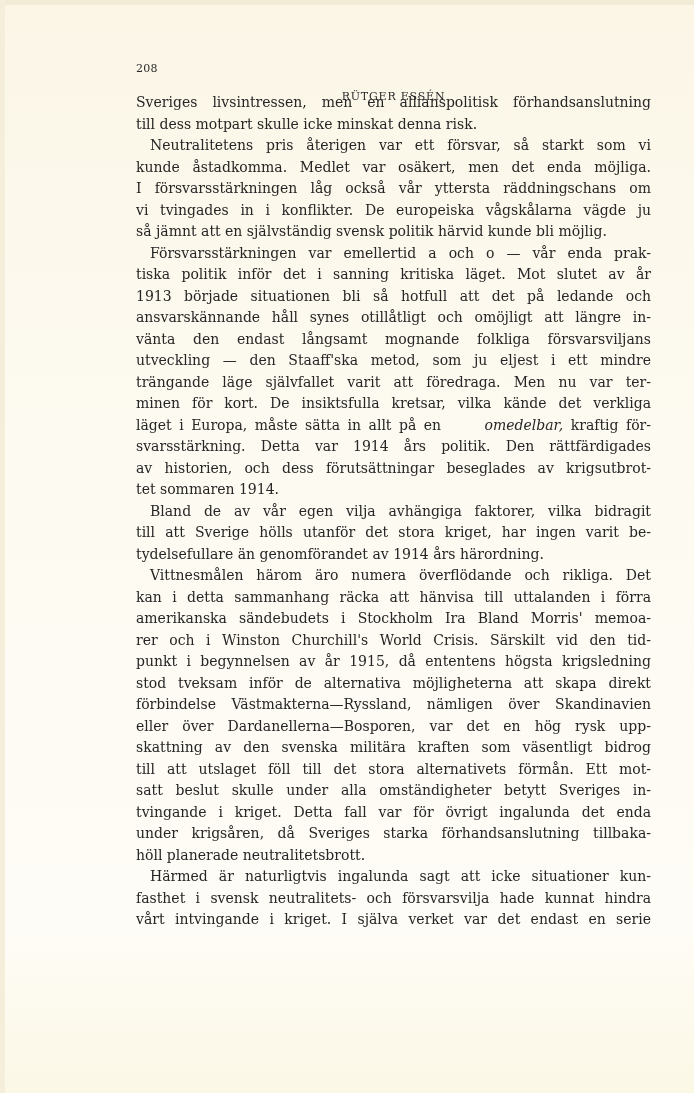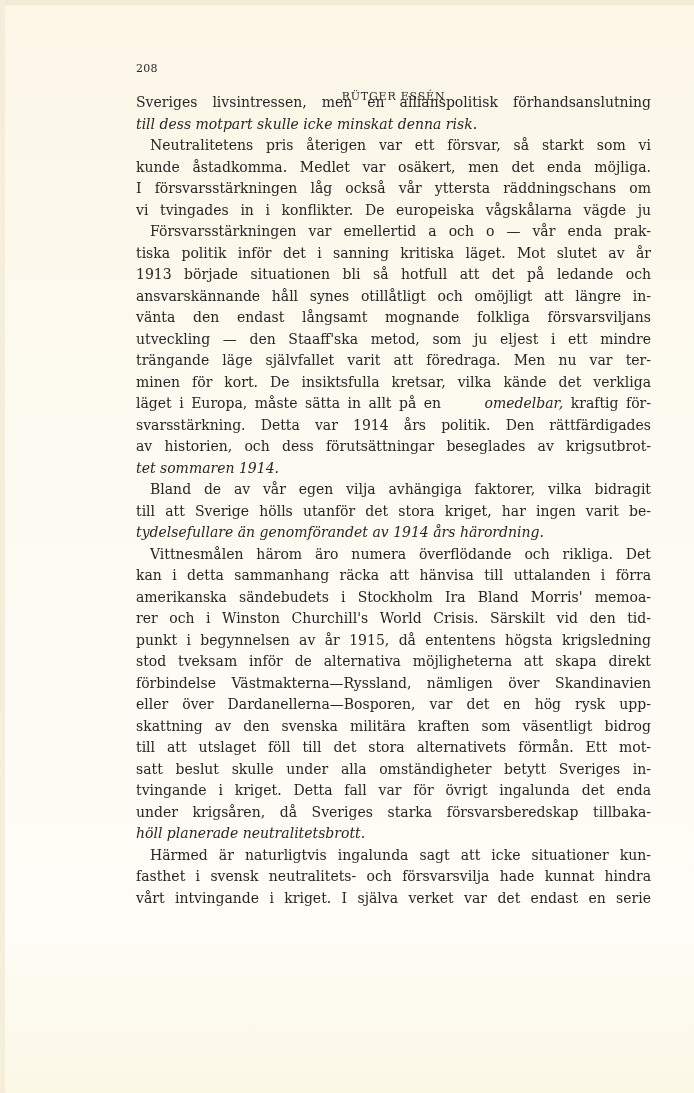--- a/index.html
+++ b/index.html
@@ -23,21 +23,21 @@
   .header .runhead { position:absolute; left:0; right:0; top:0; text-align:center; letter-spacing: 0.8px; margin-top: 28px; }
   .body-text {
     position: absolute; left: 136px; top: 92px; width: 515px;
     font-family: "DejaVu Serif", "Liberation Serif", serif;
     font-size: 14px; line-height: 21.5px; color: #262626;
   }
   .line {
     display: block; height: 21.5px; white-space: nowrap;
     text-align: justify; text-align-last: justify;
   }
-  .line.last { text-align-last: left; font-style: italic; }
+  .line.last { text-align-last: left; }
   .line.indent { padding-left: 14px; }
   .line em { font-style: italic; margin-left: 36px; }
 </style>
 </head>
 <body>
 
 <div class="page">
   <div class="edge-top"></div>
   <div class="edge-left"></div>
 
@@ -46,20 +46,21 @@
     <span class="runhead">RÜTGER ESSÉN</span>
   </div>
 
   <div class="body-text" id="body-text">
       <div class="line"><span>Sveriges livsintressen, men en allianspolitisk förhandsanslutning</span></div>
       <div class="line last"><span>till dess motpart skulle icke minskat denna risk.</span></div>
       <div class="line indent"><span>Neutralitetens pris återigen var ett försvar, så starkt som vi</span></div>
       <div class="line"><span>kunde åstadkomma.  Medlet var osäkert, men det enda möjliga.</span></div>
       <div class="line"><span>I försvarsstärkningen låg också vår yttersta räddningschans om</span></div>
       <div class="line"><span>vi tvingades in i konflikter.  De europeiska vågskålarna vägde ju</span></div>
+      <div class="line last"><span>så jämnt att en självständig svensk politik härvid kunde bli möjlig.</span></div>
       <div class="line indent"><span>Försvarsstärkningen var emellertid a och o — vår enda prak-</span></div>
       <div class="line"><span>tiska politik inför det i sanning kritiska läget.  Mot slutet av år</span></div>
       <div class="line"><span>1913 började situationen bli så hotfull att det på ledande och</span></div>
       <div class="line"><span>ansvarskännande håll synes otillåtligt och omöjligt att längre in-</span></div>
       <div class="line"><span>vänta den endast långsamt mognande folkliga försvarsviljans</span></div>
       <div class="line"><span>utveckling — den Staaff'ska metod, som ju eljest i ett mindre</span></div>
       <div class="line"><span>trängande läge självfallet varit att föredraga.  Men nu var ter-</span></div>
       <div class="line"><span>minen för kort.  De insiktsfulla kretsar, vilka kände det verkliga</span></div>
       <div class="line"><span>läget i Europa, måste sätta in allt på en </span><em>omedelbar,</em><span> kraftig för-</span></div>
       <div class="line"><span>svarsstärkning.  Detta var 1914 års politik.  Den rättfärdigades</span></div>
@@ -73,19 +74,19 @@
       <div class="line"><span>amerikanska sändebudets i Stockholm Ira Bland Morris' memoa-</span></div>
       <div class="line"><span>rer och i Winston Churchill's World Crisis.  Särskilt vid den tid-</span></div>
       <div class="line"><span>punkt i begynnelsen av år 1915, då ententens högsta krigsledning</span></div>
       <div class="line"><span>stod tveksam inför de alternativa möjligheterna att skapa direkt</span></div>
       <div class="line"><span>förbindelse Västmakterna—Ryssland, nämligen över Skandinavien</span></div>
       <div class="line"><span>eller över Dardanellerna—Bosporen, var det en hög rysk upp-</span></div>
       <div class="line"><span>skattning av den svenska militära kraften som väsentligt bidrog</span></div>
       <div class="line"><span>till att utslaget föll till det stora alternativets förmån.  Ett mot-</span></div>
       <div class="line"><span>satt beslut skulle under alla omständigheter betytt Sveriges in-</span></div>
       <div class="line"><span>tvingande i kriget.  Detta fall var för övrigt ingalunda det enda</span></div>
-      <div class="line"><span>under krigsåren, då Sveriges starka försvarsberedskap tillbaka-</span></div>
+      <div class="line"><span>under krigsåren, då Sveriges starka förhandsanslutning tillbaka-</span></div>
       <div class="line last"><span>höll planerade neutralitetsbrott.</span></div>
       <div class="line indent"><span>Härmed är naturligtvis ingalunda sagt att icke situationer kun-</span></div>
       <div class="line"><span>fasthet i svensk neutralitets- och försvarsvilja hade kunnat hindra</span></div>
       <div class="line"><span>vårt intvingande i kriget.  I själva verket var det endast en serie</span></div>
     </div>
 </div>
 
 </body></html>

